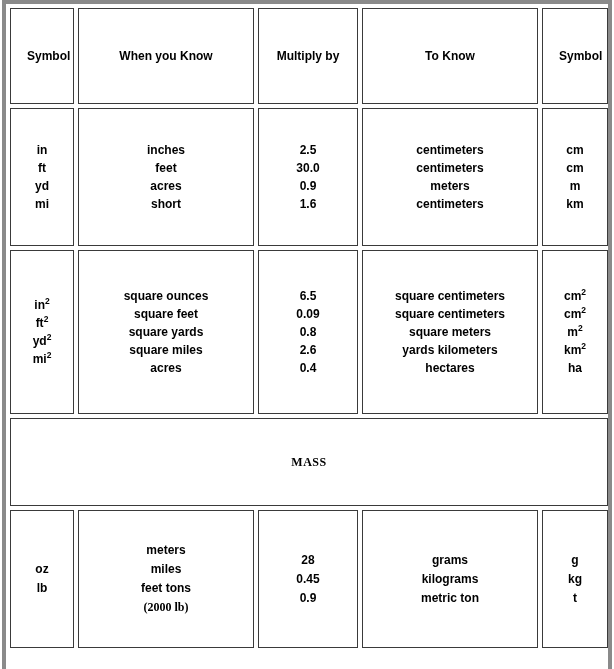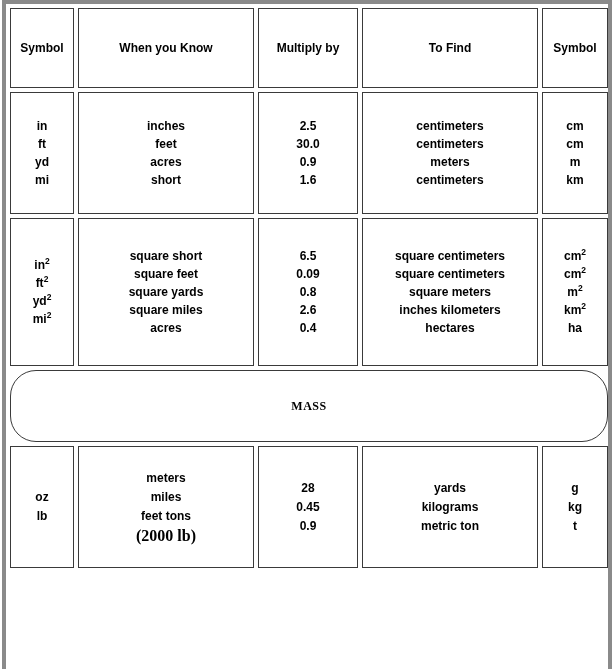--- a/index.html
+++ b/index.html
@@ -36,21 +36,21 @@
     border-spacing: 4px 4px;
     table-layout: fixed;
     margin: 0;
   }
 
   #conversion-table td {
     border: 1px solid #3a3a3a;
     background: #ffffff;
     text-align: center;
     vertical-align: middle;
-    padding: 8px;
+    padding: 16px;
     font-size: 12px;
     font-weight: bold;
     color: #000000;
     line-height: 18px;
   }
 
   
   col.c-sym-l { width: 64px; }
   col.c-know  { width: 176px; }
   col.c-mult  { width: 100px; }
@@ -68,21 +68,20 @@
   td.section-title {
     height: 54px;
     font-size: 15px;
     font-weight: bold;
     letter-spacing: 0.3px;
   }
   td.section-title.serif-title {
     font-family: "Liberation Serif", serif;
     font-size: 16px;
     letter-spacing: 0.5px;
-    border-radius: 26px;
   }
 
   
   tr.data-row td {
     padding: 10px 2px 14px 2px;
   }
   tr.data-row.rows-4 td { height: 104px; }
   tr.data-row.rows-5 td { height: 130px; }
 
   .stack {
@@ -92,21 +91,21 @@
     display: block;
     white-space: nowrap;
     line-height: 18px;
   }
 
   
   tr.mass-row .stack .line { line-height: 19px; }
   .line.serif-note {
     font-family: "Liberation Serif", serif;
     font-weight: bold;
-    font-size: 16px;
+    font-size: 12px;
   }
 
   sup {
     font-size: 8.5px;
     vertical-align: super;
     line-height: 0;
   }
 </style>
 </head>
 <body>
@@ -118,21 +117,21 @@
       <col class="c-know">
       <col class="c-mult">
       <col class="c-find">
       <col class="c-sym-r">
     </colgroup>
     <tbody id="table-body">
         <tr class="header-row">
           <td>Symbol</td>
           <td>When you Know</td>
           <td>Multiply by</td>
-          <td>To Find</td>
+          <td>To Know</td>
           <td>Symbol</td>
         </tr>
         <tr class="data-row rows-4">
           <td>
             <span class="stack">
               <span class="line">in</span>
               <span class="line">ft</span>
               <span class="line">yd</span>
               <span class="line">mi</span>
             </span>
@@ -174,42 +173,42 @@
           <td>
             <span class="stack">
               <span class="line">in<sup>2</sup></span>
               <span class="line">ft<sup>2</sup></span>
               <span class="line">yd<sup>2</sup></span>
               <span class="line">mi<sup>2</sup></span>
             </span>
           </td>
           <td>
             <span class="stack">
-              <span class="line">square short</span>
+              <span class="line">square ounces</span>
               <span class="line">square feet</span>
               <span class="line">square yards</span>
               <span class="line">square miles</span>
               <span class="line">acres</span>
             </span>
           </td>
           <td>
             <span class="stack">
               <span class="line">6.5</span>
               <span class="line">0.09</span>
               <span class="line">0.8</span>
               <span class="line">2.6</span>
               <span class="line">0.4</span>
             </span>
           </td>
           <td>
             <span class="stack">
               <span class="line">square centimeters</span>
               <span class="line">square centimeters</span>
               <span class="line">square meters</span>
-              <span class="line">inches kilometers</span>
+              <span class="line">yards kilometers</span>
               <span class="line">hectares</span>
             </span>
           </td>
           <td>
             <span class="stack">
               <span class="line">cm<sup>2</sup></span>
               <span class="line">cm<sup>2</sup></span>
               <span class="line">m<sup>2</sup></span>
               <span class="line">km<sup>2</sup></span>
               <span class="line">ha</span>
@@ -236,21 +235,21 @@
           </td>
           <td>
             <span class="stack">
               <span class="line">28</span>
               <span class="line">0.45</span>
               <span class="line">0.9</span>
             </span>
           </td>
           <td>
             <span class="stack">
-              <span class="line">yards</span>
+              <span class="line">grams</span>
               <span class="line">kilograms</span>
               <span class="line">metric ton</span>
             </span>
           </td>
           <td>
             <span class="stack">
               <span class="line">g</span>
               <span class="line">kg</span>
               <span class="line">t</span>
             </span>

